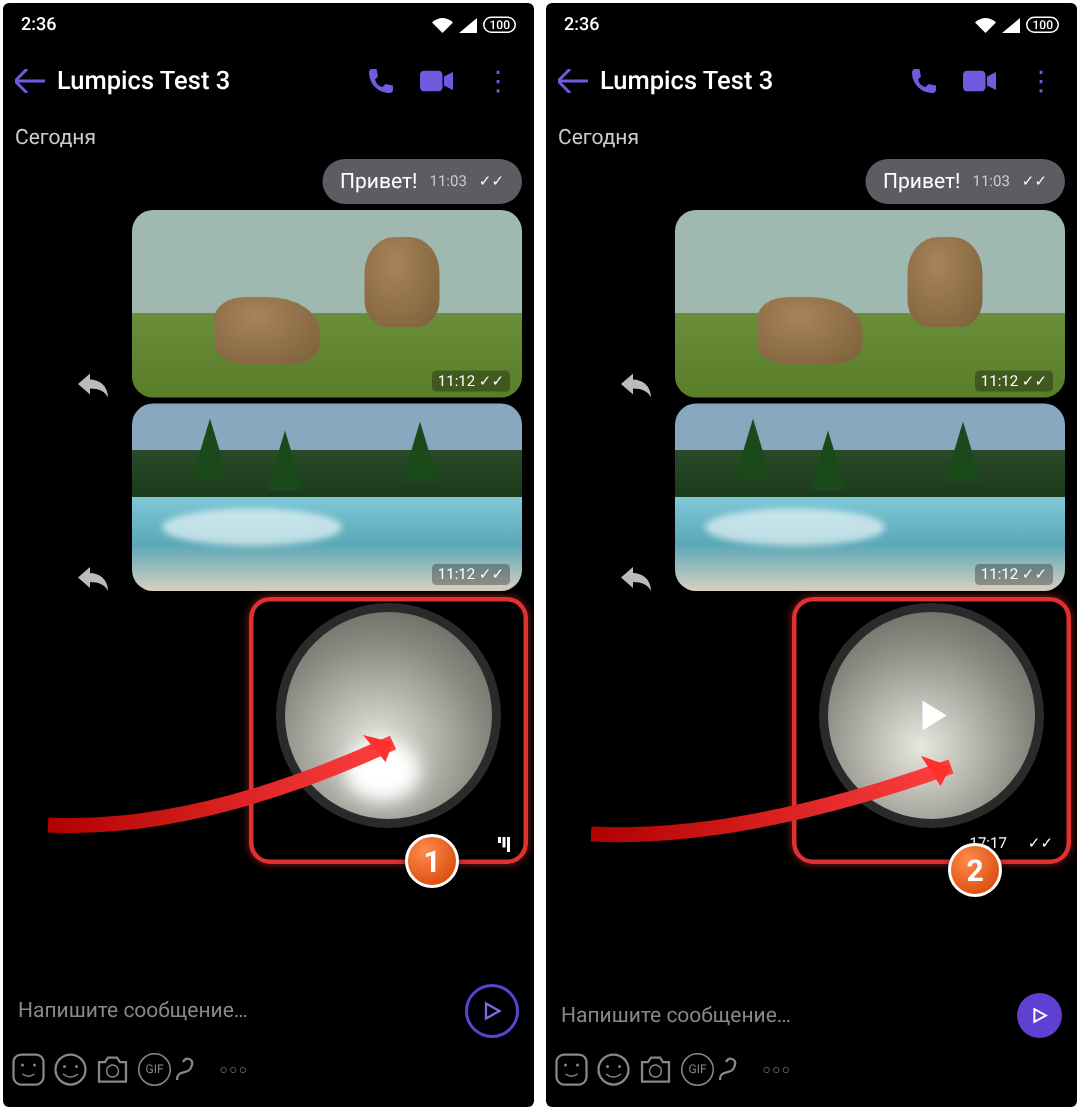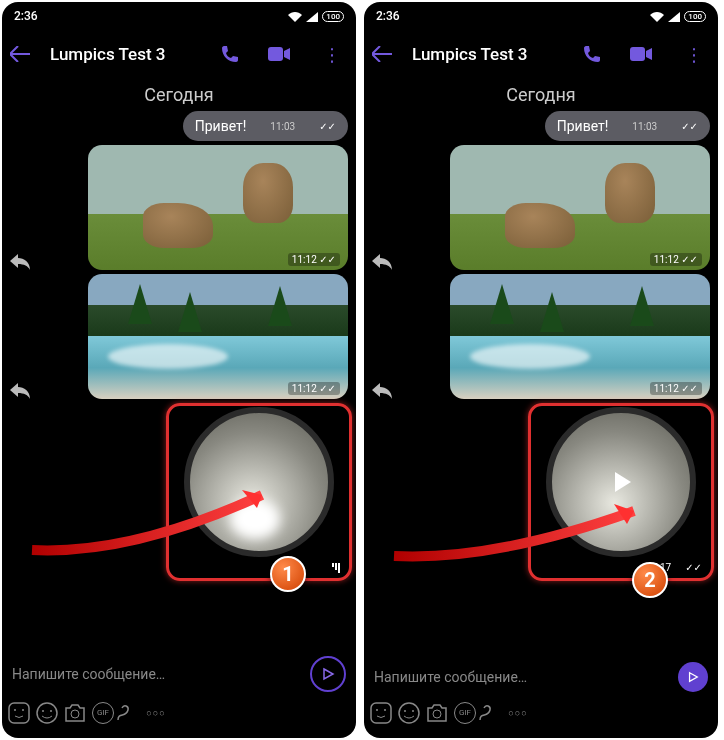--- a/index.html
+++ b/index.html
@@ -7,21 +7,21 @@
     background: #fff;
     font-family: Roboto, -apple-system, sans-serif;
     display: flex;
     gap: 8px;
     padding: 2px;
   }
   .phone {
     width: 354px;
     height: 736px;
     background: #000;
-    border-radius: 16px;
+    border-radius: 4px;
     overflow: hidden;
     display: flex;
     flex-direction: column;
     position: relative;
   }
   .status-bar {
     height: 28px;
     display: flex;
     align-items: center;
     justify-content: space-between;
@@ -29,54 +29,53 @@
     color: #fff;
     font-size: 12px;
     font-weight: 500;
   }
   .status-icons { display: flex; gap: 4px; align-items: flex-end; }
   .header {
     height: 48px;
     display: flex;
     align-items: center;
     padding: 0 8px;
-    gap: 16px;
+    gap: 4px;
   }
   .back-arrow { color: #7359de; width: 24px; text-align: center; }
   .chat-title { color: #fff; font-size: 17px; font-weight: 500; flex: 1; }
   .hdr-icon { color: #7359de; width: 32px; text-align: center; }
   .messages {
     flex: 1;
     overflow: hidden;
     position: relative;
     padding: 0 8px;
   }
   .date-divider {
-    text-align: center;
     color: #ccc;
-    font-size: 18px;
+    font-size: 14px;
     padding: 6px 0;
   }
   .msg-row { display: flex; align-items: flex-end; justify-content: flex-end; margin-bottom: 4px; }
   .msg-bubble {
     background: #5c5c63;
     color: #fff;
     border-radius: 16px;
     padding: 7px 12px;
     display: flex;
     align-items: center;
-    gap: 24px;
+    gap: 8px;
     font-size: 14px;
   }
   .msg-time { font-size: 10px; color: #ccc; }
   .checks { color: #fff; font-size: 10px; }
   .img-msg {
     display: flex;
     align-items: flex-end;
-    justify-content: space-between;
+    justify-content: flex-end;
     gap: 16px;
     margin-bottom: 4px;
   }
   .share-icon { color: #bbb; width: 20px; }
   .photo {
     width: 260px;
     height: 125px;
     border-radius: 14px;
     position: relative;
     overflow: hidden;

